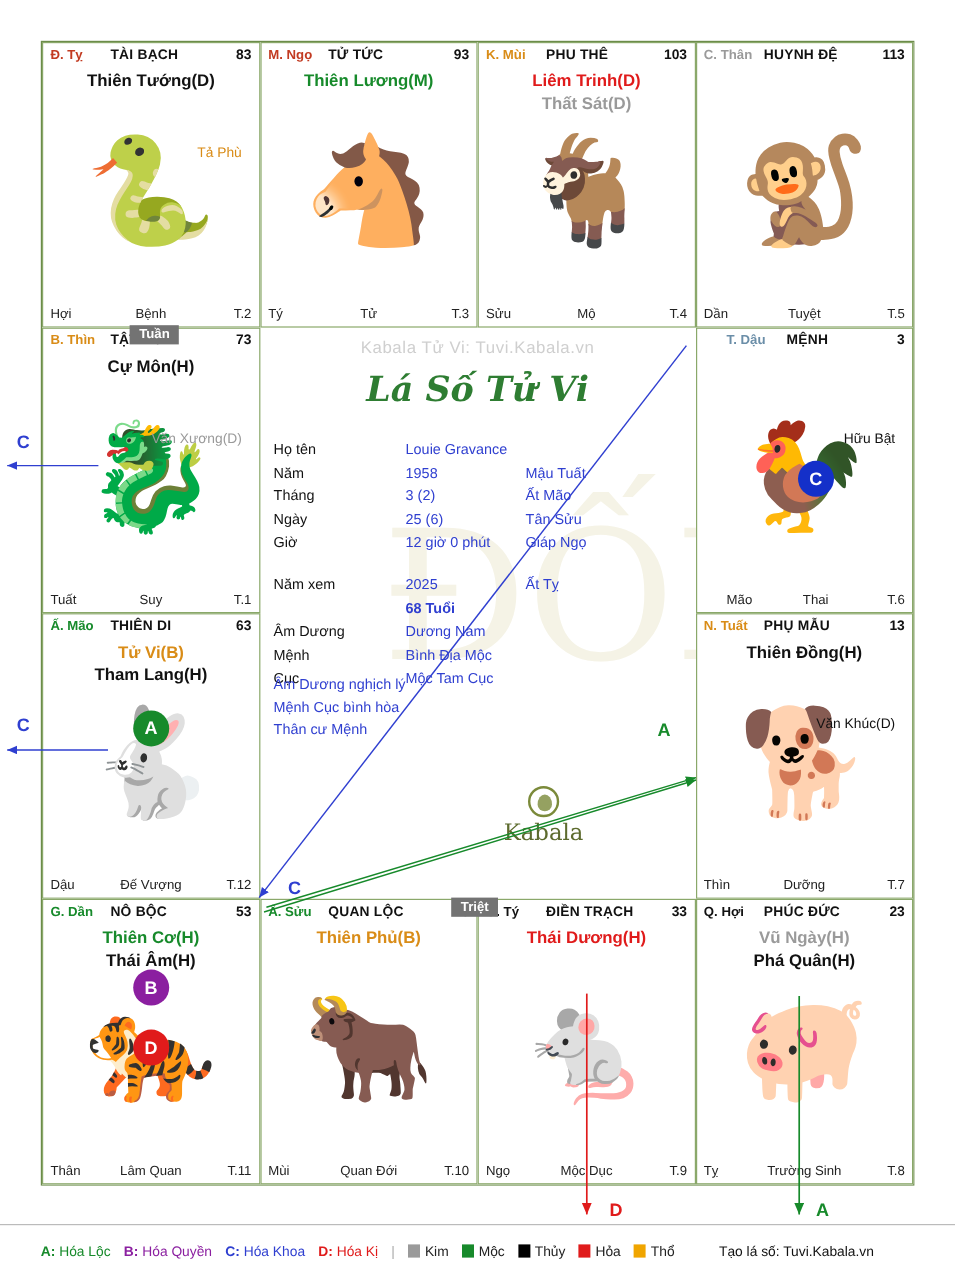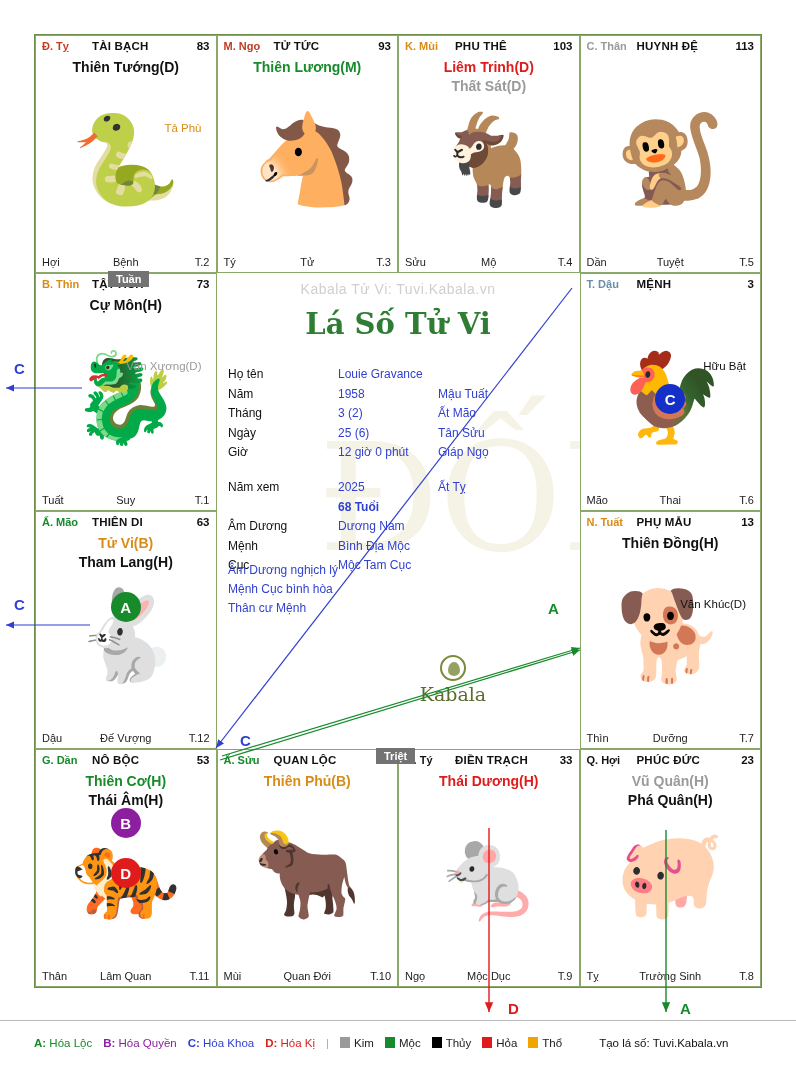--- a/index.html
+++ b/index.html
@@ -65,21 +65,21 @@
   #centerinner {
     position:absolute; left:184px; top:0; width:360px; height:481px;
   }
   .watermark {
     position:absolute; top:10px; left:0; width:360px; text-align:center;
     color:#cfcfcf; font-size:14px; letter-spacing:0.5px;
   }
   .lasotitle {
     position:absolute; top:36px; left:0; width:360px; text-align:center;
     color:#2e7d32; font-size:29px; font-weight:bold;
-    font-family:"DejaVu Serif", serif; 
+    font-family:"DejaVu Serif", serif; font-style:italic;
   }
   .info { position:absolute; top:96px; left:10px; width:350px; font-size:12px; }
   .inforow { display:flex; margin-bottom:5.5px; }
   .inforow .lbl { width:66px; color:#111; }
   .inforow .v1 { width:100px; color:#2f3fd0;margin-left:44px; }
   .inforow .v2 { color:#2f3fd0; }
   .notes { position:absolute; top:290px; left:10px; color:#2f3fd0; font-size:12px; line-height:19px; }
   .kabala-logo {
     position:absolute; left:170px; top:384px; width:130px; text-align:center;
   }
@@ -194,21 +194,21 @@
           <div style="color:#111">Cự Môn(H)</div>
         </div>
         <div class="mid">
           <div style="color:#9a9a9a">Văn Xương(D)</div>
         </div>
         <div class="bl">Tuất</div>
         <div class="bc">Suy</div>
         <div class="br">T.1</div>
       </div>
     </div>
-    <div class="cell" style="grid-area: 2 / 4;">
+    <div class="cell" style="grid-area: 2 / 4; padding-left: 19px;">
       <div class="zodiac">🐓</div>
       <div class="cellcontent">
         <div class="tl" style="color:#6b8ea8">T. Dậu</div>
         <div class="pal">MỆNH <thÂn></thÂn></div>
         <div class="num">3</div>
         <div class="stars"></div>
         <div class="mid">
           <div style="color:#111">Hữu Bật</div>
         </div>
         <div class="badge badge-C" style="top:110px">C</div>
@@ -299,21 +299,21 @@
         <div class="br">T.9</div>
       </div>
     </div>
     <div class="cell" style="grid-area: 4 / 4;">
       <div class="zodiac">🐖</div>
       <div class="cellcontent">
         <div class="tl" style="color:#111">Q. Hợi</div>
         <div class="pal">PHÚC ĐỨC</div>
         <div class="num">23</div>
         <div class="stars">
-          <div style="color:#9a9a9a">Vũ Quân(H)</div>
+          <div style="color:#9a9a9a">Vũ Ngày(H)</div>
           <div style="color:#111">Phá Quân(H)</div>
         </div>
         <div class="mid"></div>
         <div class="bl">Tỵ</div>
         <div class="bc">Trường Sinh</div>
         <div class="br">T.8</div>
       </div>
     </div>
   </div>
 

